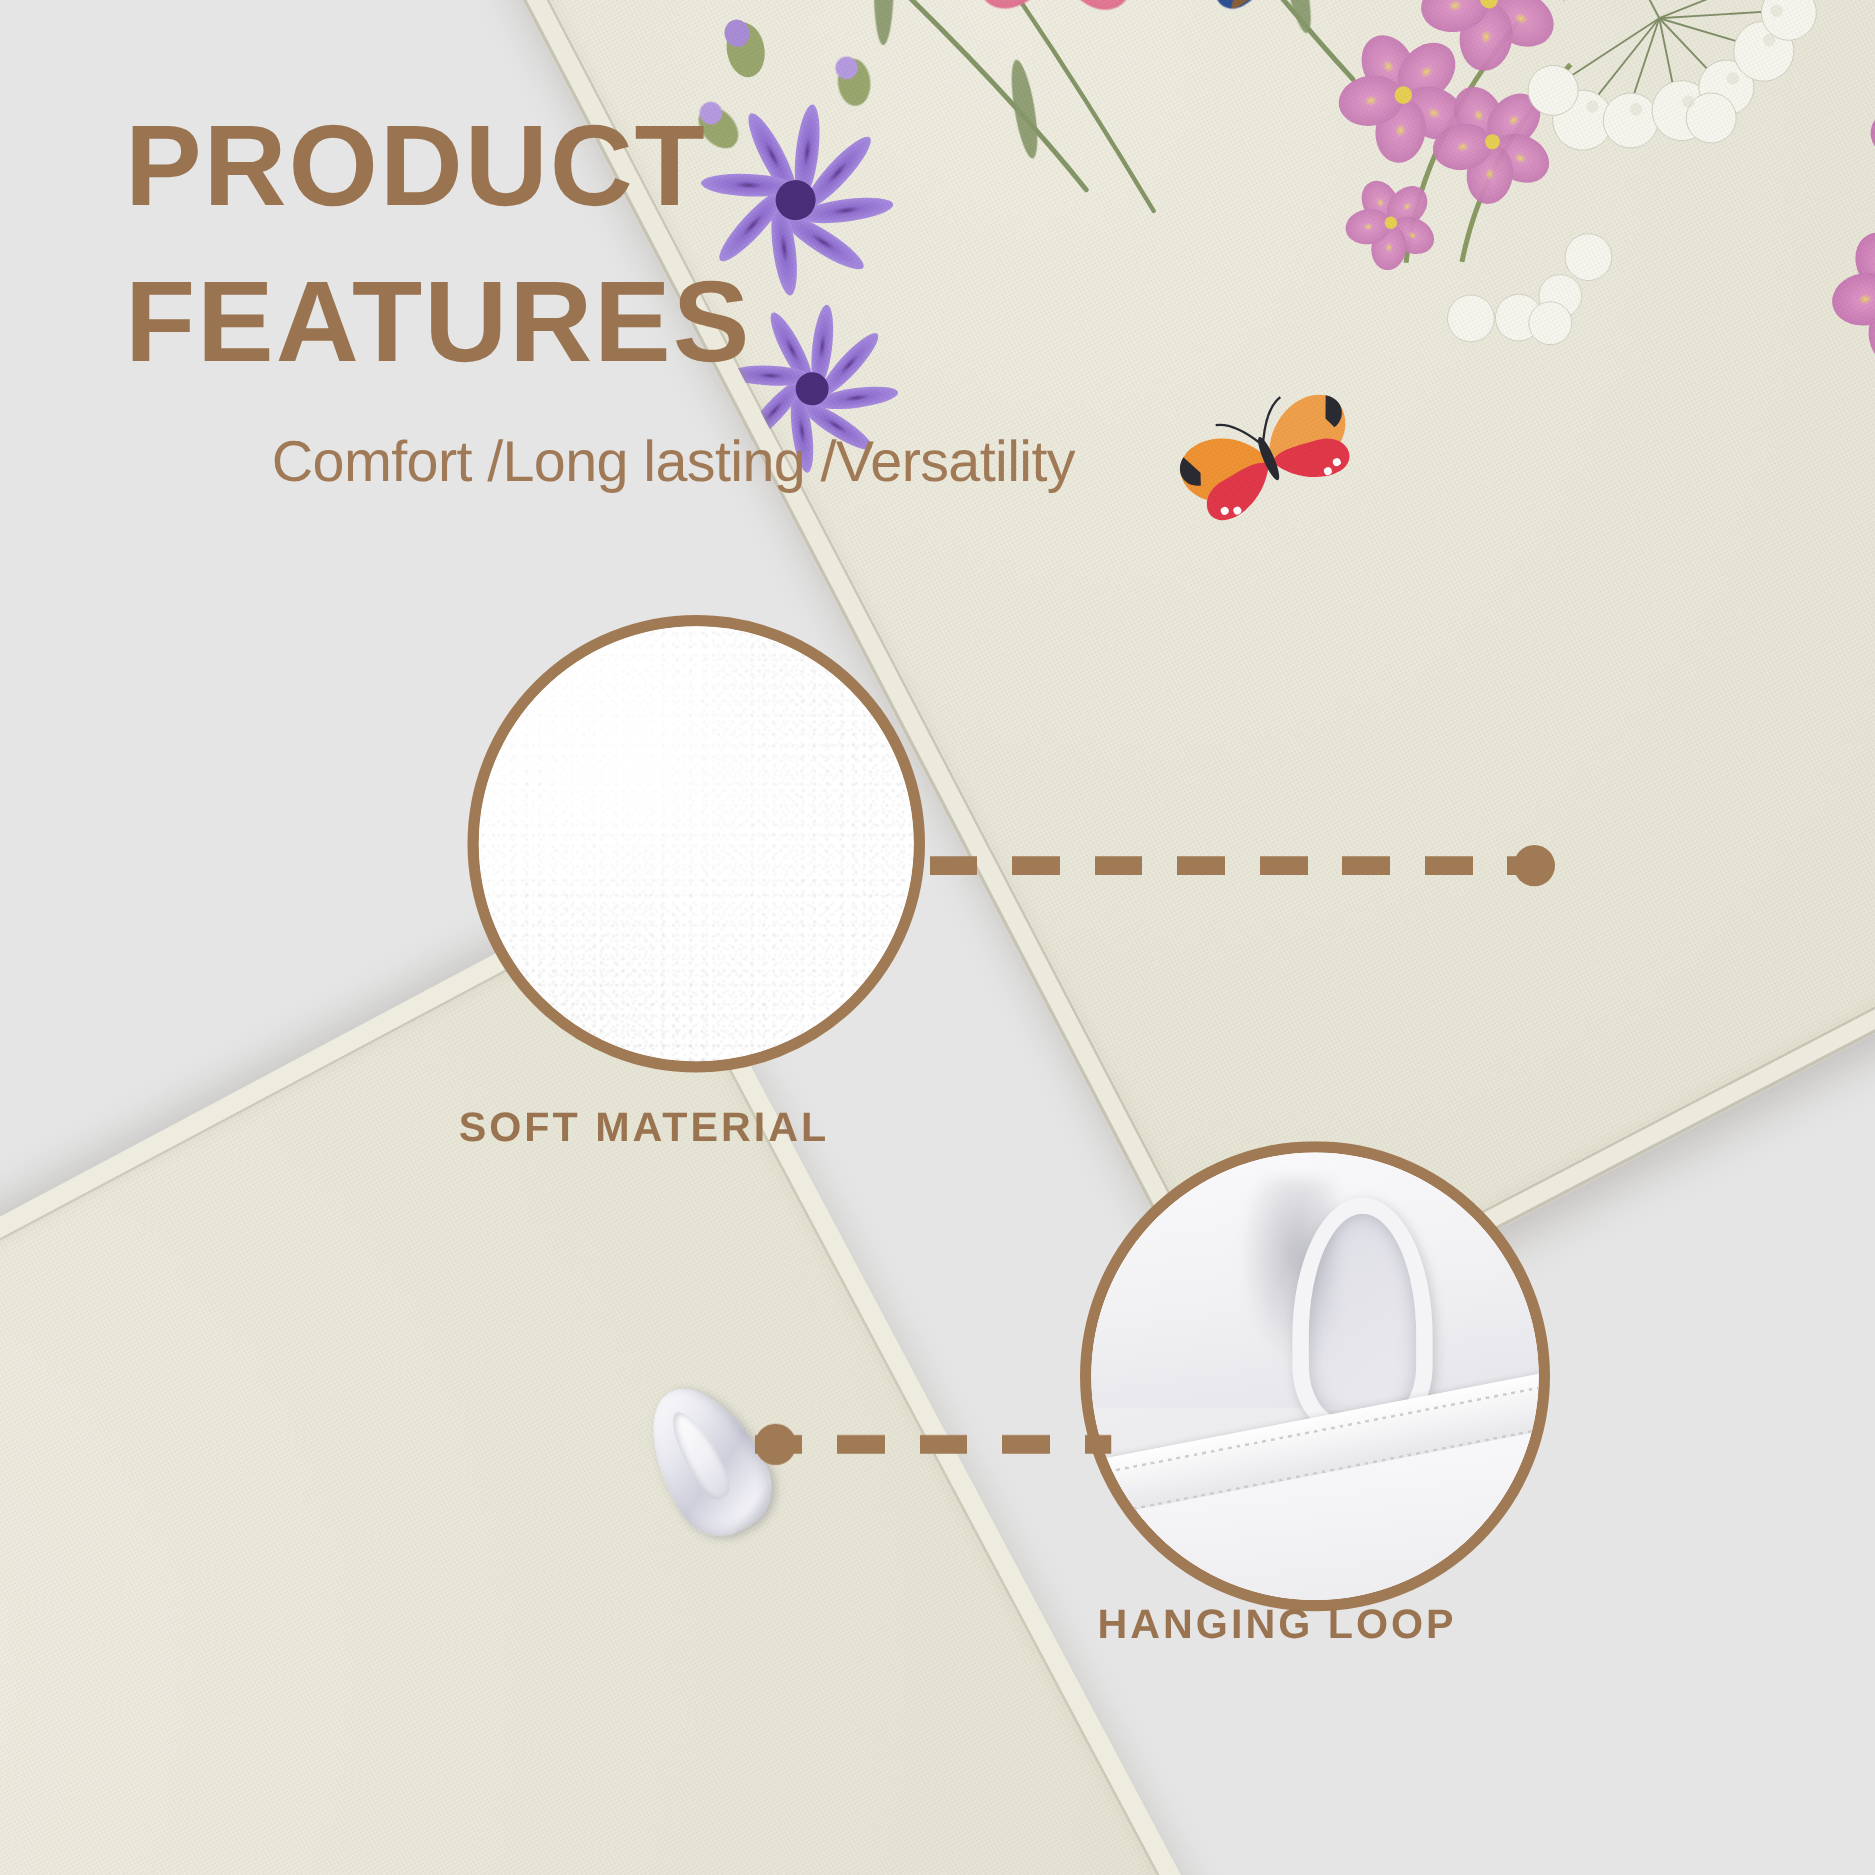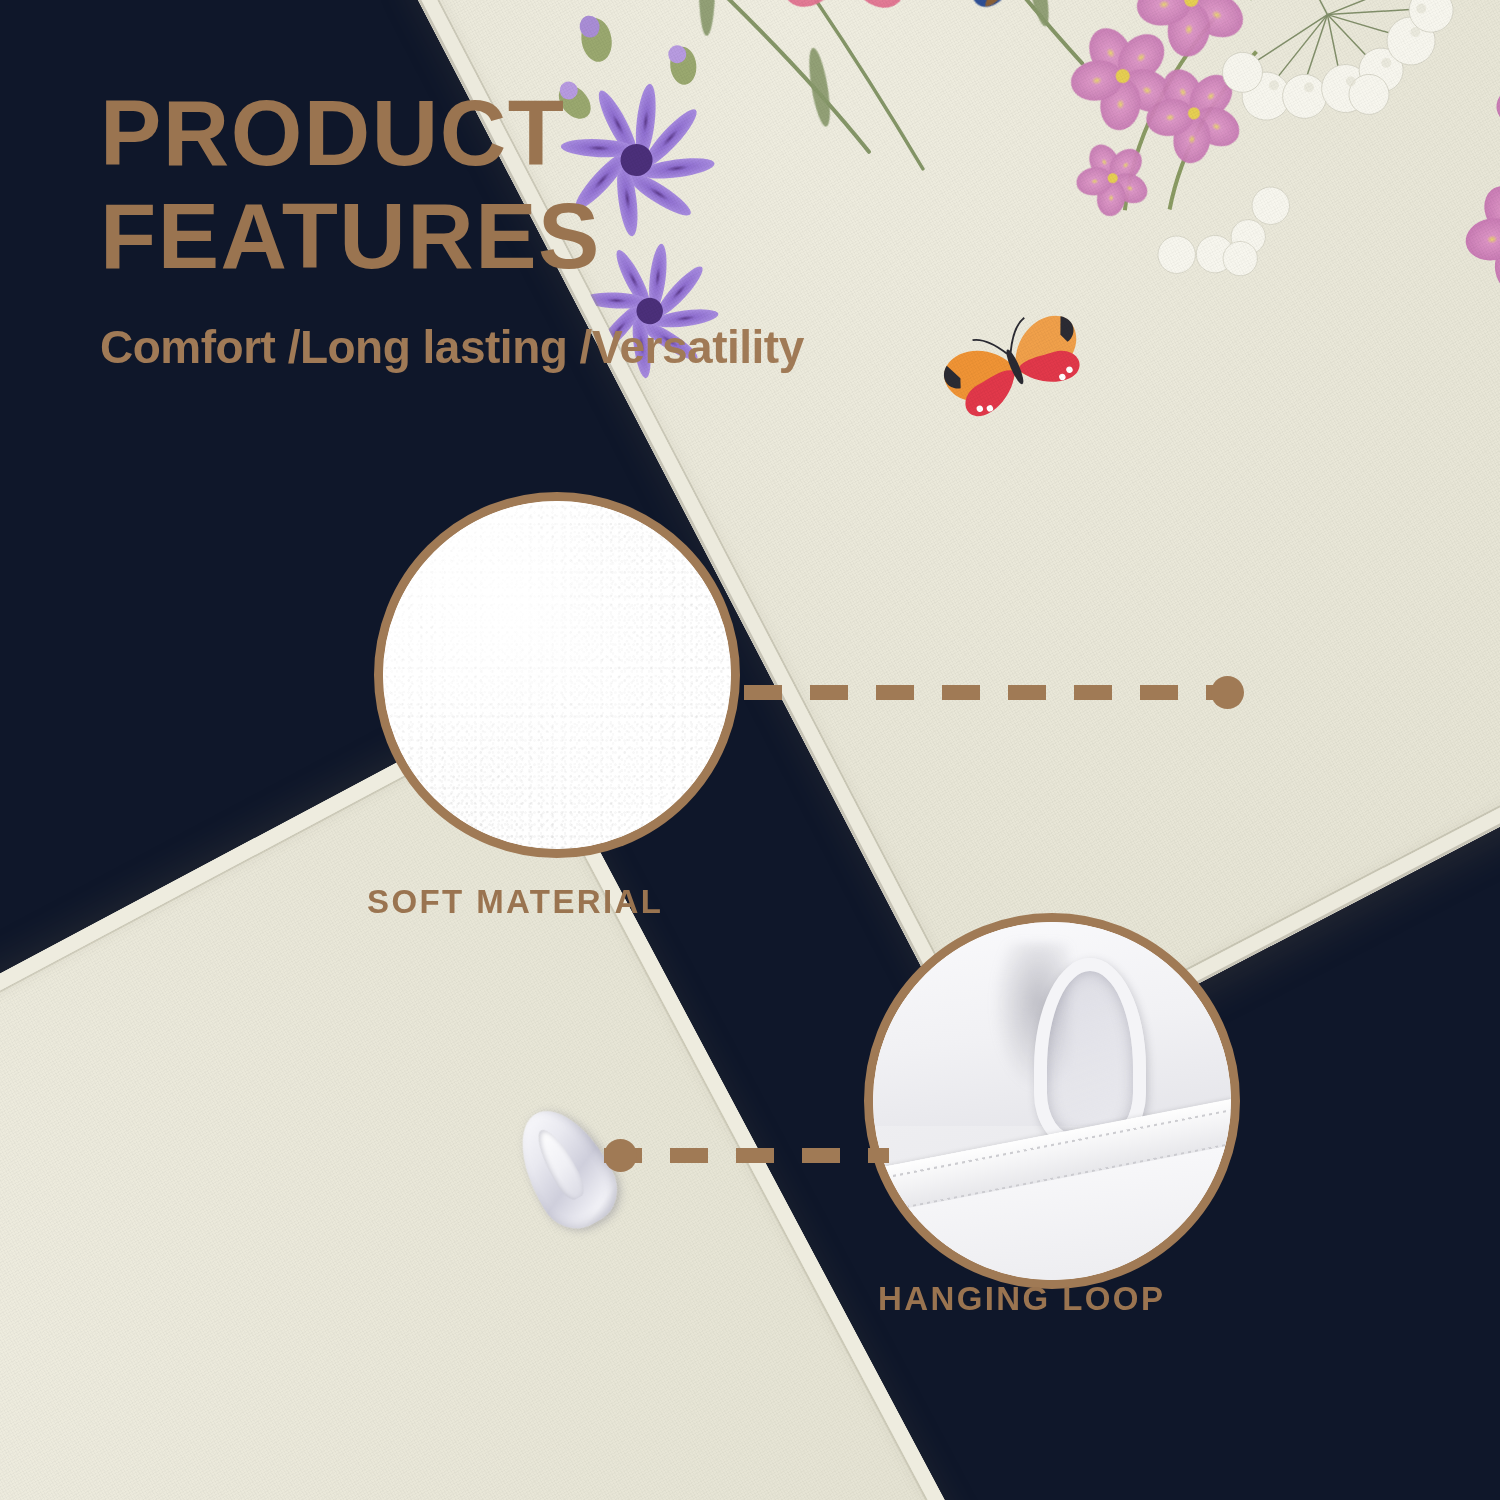--- a/index.html
+++ b/index.html
@@ -3,35 +3,36 @@
 <meta charset="utf-8">
 <style>
   html,body{margin:0;padding:0;}
   body{
     width:1500px;height:1500px;
     background:#ffffff;
     font-family:"Liberation Sans",sans-serif;
     overflow:hidden;
     position:relative;
   }
-  #stage{position:absolute;inset:0;width:1500px;height:1500px;overflow:hidden;background:#0f172a;}
+  #stage{position:absolute;inset:0;width:1500px;height:1500px;overflow:hidden;background:#e5e5e5;}
 
   
   .title-block{position:absolute;left:100px;top:88px;width:760px;z-index:40;}
   .title-line{
     font-weight:bold;font-size:92px;line-height:0.99;
     letter-spacing:1.5px;color:#9a7450;margin:0;
     font-family:"Liberation Sans",sans-serif;
   }
-  .title-line.second{margin-top:12px;}
+  .title-line.second{margin-top:34px;}
   .subtitle{
     margin:0;padding-top:38px;
-    font-size:46px;font-weight:700;color:#a07a56;
+    font-size:46px;font-weight:400;color:#a07a56;
     letter-spacing:-0.5px;white-space:nowrap;
     font-family:"Liberation Sans",sans-serif;
+    text-align:right;
   }
 
   
   .callout-label{
     position:absolute;z-index:45;
     font-weight:bold;color:#9a7450;
     font-size:33px;letter-spacing:2.4px;white-space:nowrap;
     font-family:"Liberation Sans",sans-serif;
   }
   #label-soft{left:367px;top:883px;}

